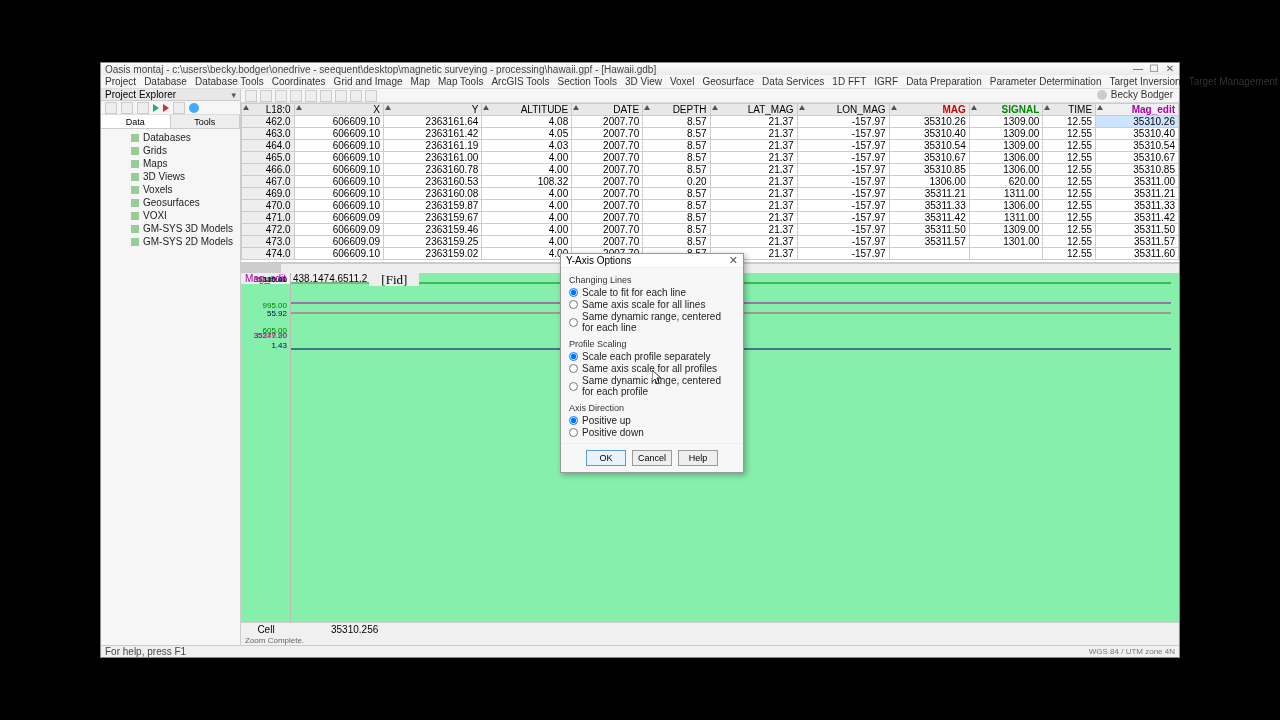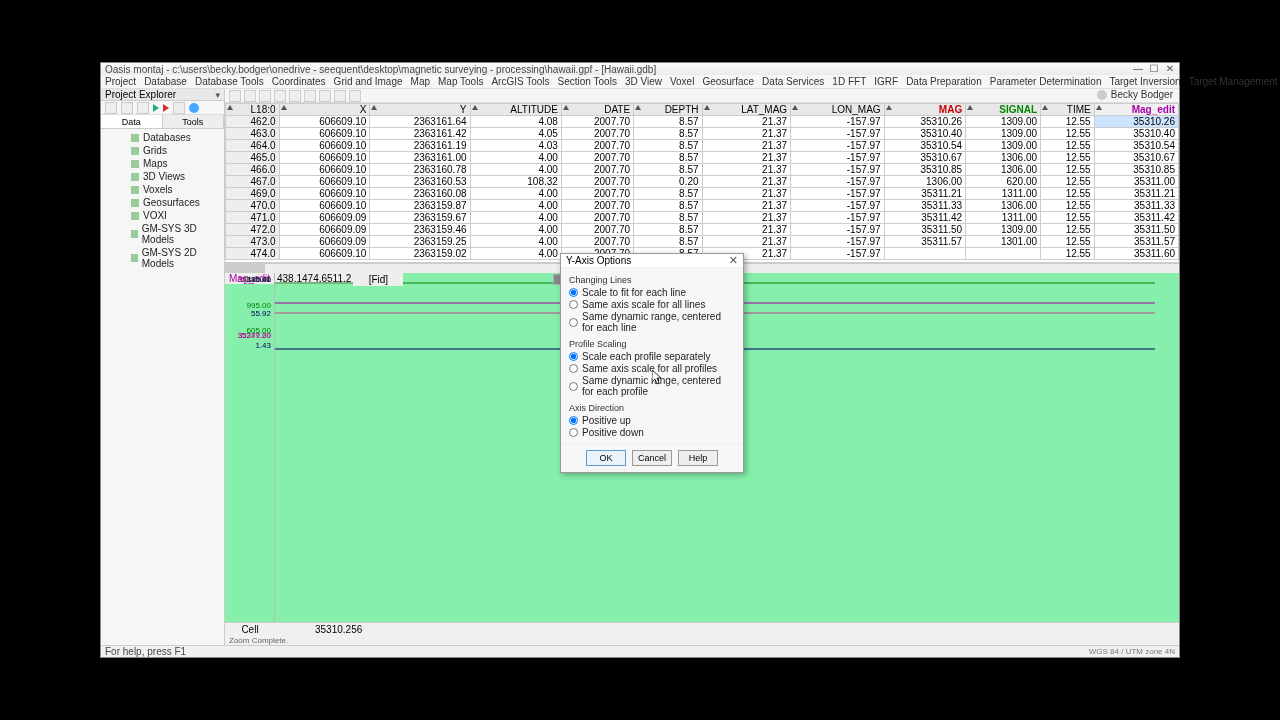--- a/index.html
+++ b/index.html
@@ -6,21 +6,21 @@
 body { background: #000; width: 1280px; height: 720px; overflow: hidden; }
 .app-window { position: absolute; left: 100px; top: 62px; width: 1080px; height: 596px; background: #f0f0f0; border: 1px solid #888; display: flex; flex-direction: column; }
 .titlebar { height: 12px; background: linear-gradient(#fdfdfd,#ebebeb); display: flex; align-items: center; padding: 0 4px; color: #444; font-size: 9px; }
 .titlebar .winbtns { margin-left: auto; display: flex; gap: 6px; }
 .titlebar .winbtns span { width: 10px; height: 8px; display: inline-block; text-align: center; line-height: 8px; color: #555; }
 .menubar { height: 14px; background: #f6f6f6; display: flex; align-items: center; gap: 8px; padding: 0 4px; color: #333; border-bottom: 1px solid #ddd; font-size: 9px; }
 .menubar span { white-space: nowrap; }
 .userbar { position: absolute; right: 6px; top: 26px; font-size: 9px; color: #333; display: flex; align-items: center; gap: 4px; }
 .userbar .avatar { width: 10px; height: 10px; border-radius: 50%; background: #ccc; display: inline-block; }
 .content-row { display: flex; flex: 1; min-height: 0; }
-.left-panel { width: 124px; background: #f6f6f6; border-right: 1px solid #ccc; display: flex; flex-direction: column; }
+.left-panel { width: 140px; background: #f6f6f6; border-right: 1px solid #ccc; display: flex; flex-direction: column; }
 .panel-title { height: 12px; background: #e8e8e8; border-bottom: 1px solid #ccc; padding: 0 4px; font-size: 9px; display: flex; align-items: center; justify-content: space-between; }
 .panel-title .pin { font-size: 9px; color: #555; }
 .left-toolbar { height: 14px; display: flex; align-items: center; gap: 4px; padding: 0 4px; border-bottom: 1px solid #ddd; }
 .left-toolbar .tb { width: 12px; height: 12px; background: #eee; border: 1px solid #ccc; }
 .left-toolbar .play { width: 0; height: 0; border-left: 6px solid #2a8; border-top: 4px solid transparent; border-bottom: 4px solid transparent; }
 .left-toolbar .play2 { width: 0; height: 0; border-left: 6px solid #c33; border-top: 4px solid transparent; border-bottom: 4px solid transparent; }
 .left-toolbar .circle { width: 10px; height: 10px; border-radius: 50%; background: #4af; }
 .tabs { display: flex; height: 14px; border-bottom: 1px solid #ccc; }
 .tabs .tab { flex: 1; text-align: center; line-height: 14px; background: #eee; border-right: 1px solid #ccc; font-size: 9px; }
 .tabs .tab.active { background: #fff; }
@@ -43,21 +43,21 @@
 .hscroll .thumb { position: absolute; left: 0; width: 40px; height: 100%; background: #ccc; }
 .profiles { flex: 1; display: flex; flex-direction: row; background: #86efac; position: relative; }
 .profile-row { position: relative; border-bottom: 1px solid #bbb; }
 .profile-row .ylabel { position: absolute; right: 4px; font-size: 8px; color: inherit; }
 .profile-row svg { position: absolute; left: 50px; top: 0; right: 0; bottom: 0; }
 .yaxis-col { position: absolute; left: 0; top: 0; bottom: 0; width: 50px; border-right: 1px solid #bbb; }
 .bottom-info { height: 11px; background: #eee; display: flex; align-items: center; font-size: 8px; }
 .bottom-info .lbl { width: 50px; text-align: center; border-right: 1px solid #bbb; color: #a0a; }
 .bottom-info .val { flex: 1; text-align: center; }
 .fid-row { height: 13px; background: linear-gradient(#555,#222); position: relative; }
-.fid-row .fidlbl { position: absolute; left: 0; width: 50px; height: 100%; background: #eee; text-align: center; line-height: 13px; font-size: 10px; }
+.fid-row .fidlbl { position: absolute; left: 0; width: 50px; height: 100%; background: #eee; text-align: center; line-height: 13px; font-size: 13px; font-family: Liberation Serif, serif; }
 .fid-row .slider-track { position: absolute; left: 50px; right: 0; top: 3px; height: 7px; background: #333; }
 .fid-row .slider-thumb { position: absolute; left: 200px; top: 1px; width: 30px; height: 11px; background: #888; border: 1px solid #aaa; }
 .cell-row { height: 13px; display: flex; align-items: center; background: #f0f0f0; border-top: 1px solid #ccc; font-size: 9px; }
 .cell-row .clbl { width: 50px; text-align: center; }
 .cell-row .cval { padding-left: 40px; }
 .statusbar { height: 12px; background: #f0f0f0; border-top: 1px solid #ccc; display: flex; align-items: center; padding: 0 4px; font-size: 8px; color: #444; }
 .statusbar .right { margin-left: auto; color: #777; font-size: 8px; }
 .small-status { height: 10px; font-size: 8px; color: #666; padding: 0 4px; display: flex; align-items: center; }
 
 

